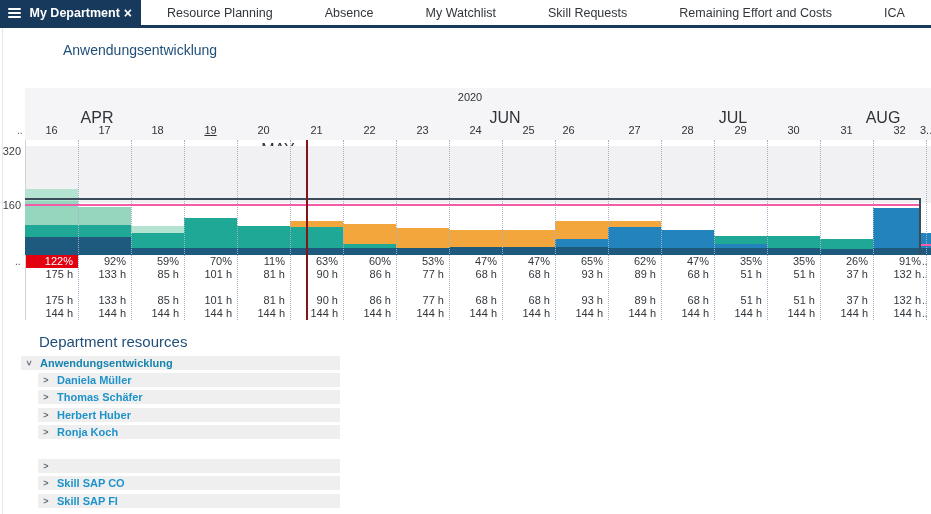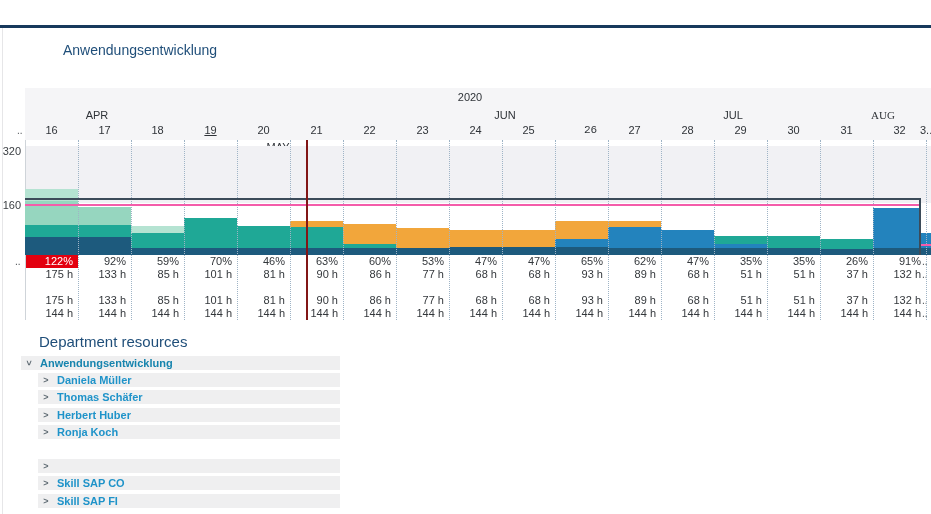--- a/index.html
+++ b/index.html
@@ -21,21 +21,21 @@
         justify-content:space-around;align-items:center;}
   .tab{font-size:12.5px;color:#32363a;white-space:nowrap;cursor:pointer;}
   .page-edge{position:absolute;left:2px;top:28px;bottom:0;width:1px;background:#e6e6e8;}
   
   .titleblock{position:absolute;left:63px;top:41px;color:#1f4e79;font-size:14px;line-height:19px;}
   
   #chart{position:absolute;left:0;top:88px;width:931px;height:232px;}
   .ch-header{position:absolute;left:0;top:0;width:931px;height:52px;}
   .hdr-bg{position:absolute;left:25px;top:0;width:906px;height:52px;background:#f5f5f7;}
   .year{position:absolute;left:470px;top:3px;transform:translateX(-50%);font-size:11px;color:#2f3338;}
-  .mon{position:absolute;top:21px;transform:translateX(-50%);font-size:11px;color:#2f3338;}
+  .mon{position:absolute;top:21px;transform:translateX(-50%);font-size:16px;color:#2f3338;}
   .wk{position:absolute;top:36px;width:53px;text-align:center;font-size:11px;color:#2f3338;}
   .edge-l{position:absolute;left:17px;top:37px;font-size:10px;color:#55595d;}
   .edge-r{position:absolute;left:920px;top:36px;font-size:11px;color:#2f3338;}
   .ch-plot{position:absolute;left:0;top:52px;width:931px;height:115px;}
   .plot-strip{position:absolute;left:25px;top:58px;width:906px;height:57px;background:#f1f1f4;z-index:0;}
   .axis{position:absolute;left:25px;top:52px;width:1px;height:180px;background:#cfd4d9;z-index:1;}
   .ylab{position:absolute;left:0;width:21px;text-align:right;font-size:11px;color:#3a3e42;}
   .barcol{position:absolute;bottom:0;display:flex;flex-direction:column-reverse;z-index:1;}
   .seg{width:100%;}
   .grid{position:absolute;top:52px;height:180px;width:0;border-left:1px dotted #9fb4c6;z-index:2;}
@@ -52,49 +52,66 @@
   #tree{position:absolute;left:0;top:356px;width:360px;height:158px;}
   .trow{position:absolute;height:14px;background:#efeff0;display:flex;align-items:center;cursor:pointer;}
   .chev{display:inline-block;font-size:9px;font-weight:700;color:#5f6b73;width:10px;text-align:center;}
   .chev.open{transform:rotate(90deg);}
   .tlabel{font-size:11px;font-weight:700;margin-left:6px;white-space:nowrap;}
 </style>
 </head>
 <body>
 
 <div class="tabbar">
+  <div class="tabs" id="tabs">
+      <div class="tab">Resource Planning</div>
+      <div class="tab">Absence</div>
+      <div class="tab">My Watchlist</div>
+      <div class="tab">Skill Requests</div>
+      <div class="tab">Remaining Effort and Costs</div>
+      <div class="tab">ICA</div>
+    </div>
+  <div class="active-tab">
+    <span class="burger">
+        <i></i>
+        <i></i>
+        <i></i>
+      </span>
+    <span class="atab-label">My Department</span>
+    <span class="close">×</span>
+  </div>
 </div>
 <div class="page-edge"></div>
 
 <div class="titleblock">
   <div>Anwendungsentwicklung</div>
 </div>
 
 <div id="chart">
   <div class="ch-header">
     <div class="hdr-bg"></div>
     <span class="year">2020</span>
     <span class="edge-l">..</span>
     <span class="edge-r">3..</span>
   <div class="mon" style="left: 97px;">APR</div>
       <div class="mon" style="left: 278px; margin-top: 32px;">MAY</div>
       <div class="mon" style="left: 505px;">JUN</div>
       <div class="mon" style="left: 733px;">JUL</div>
-      <div class="mon" style="left: 883px; font-family: Liberation Serif, serif;">AUG</div>
+      <div class="mon" style="left: 883px;">AUG</div>
       <div class="wk" style="left: 25px;">16</div>
       <div class="wk" style="left: 78px; text-align: center;">17</div>
       <div class="wk" style="left: 131px;">18</div>
       <div class="wk" style="left: 184px; text-decoration: underline;">19</div>
       <div class="wk" style="left: 237px;">20</div>
       <div class="wk" style="left: 290px;">21</div>
       <div class="wk" style="left: 343px;">22</div>
       <div class="wk" style="left: 396px;">23</div>
       <div class="wk" style="left: 449px;">24</div>
       <div class="wk" style="left: 502px;">25</div>
-      <div class="wk" style="left: 564px; font-family: Liberation Mono, monospace;">26</div>
+      <div class="wk" style="left: 542px;">26</div>
       <div class="wk" style="left: 608px;">27</div>
       <div class="wk" style="left: 661px;">28</div>
       <div class="wk" style="left: 714px;">29</div>
       <div class="wk" style="left: 767px;">30</div>
       <div class="wk" style="left: 820px;">31</div>
       <div class="wk" style="left: 873px;">32</div>
     </div>
   <div class="plot-strip"></div>
   <div class="axis"></div>
   <div class="ch-plot" id="plot">
@@ -179,21 +196,21 @@
         <div class="seg" style="height: 7px; background: rgb(29, 90, 125);"></div>
         <div class="seg" style="height: 15px; background: rgb(35, 131, 189);"></div>
       </div>
     </div>
   <div class="ch-rows" id="rows">
       <div class="drow" style="top: 0px;">
         <div class="cell alert" style="left: 25px; background: rgb(227, 0, 15);">122%</div>
         <div class="cell" style="left: 78px;">92%</div>
         <div class="cell" style="left: 131px;">59%</div>
         <div class="cell" style="left: 184px;">70%</div>
-        <div class="cell" style="left: 237px;">46%</div>
+        <div class="cell" style="left: 237px;">11%</div>
         <div class="cell" style="left: 290px;">63%</div>
         <div class="cell" style="left: 343px;">60%</div>
         <div class="cell" style="left: 396px;">53%</div>
         <div class="cell" style="left: 449px;">47%</div>
         <div class="cell" style="left: 502px;">47%</div>
         <div class="cell" style="left: 555px;">65%</div>
         <div class="cell" style="left: 608px;">62%</div>
         <div class="cell" style="left: 661px;">47%</div>
         <div class="cell" style="left: 714px;">35%</div>
         <div class="cell" style="left: 767px;">35%</div>

